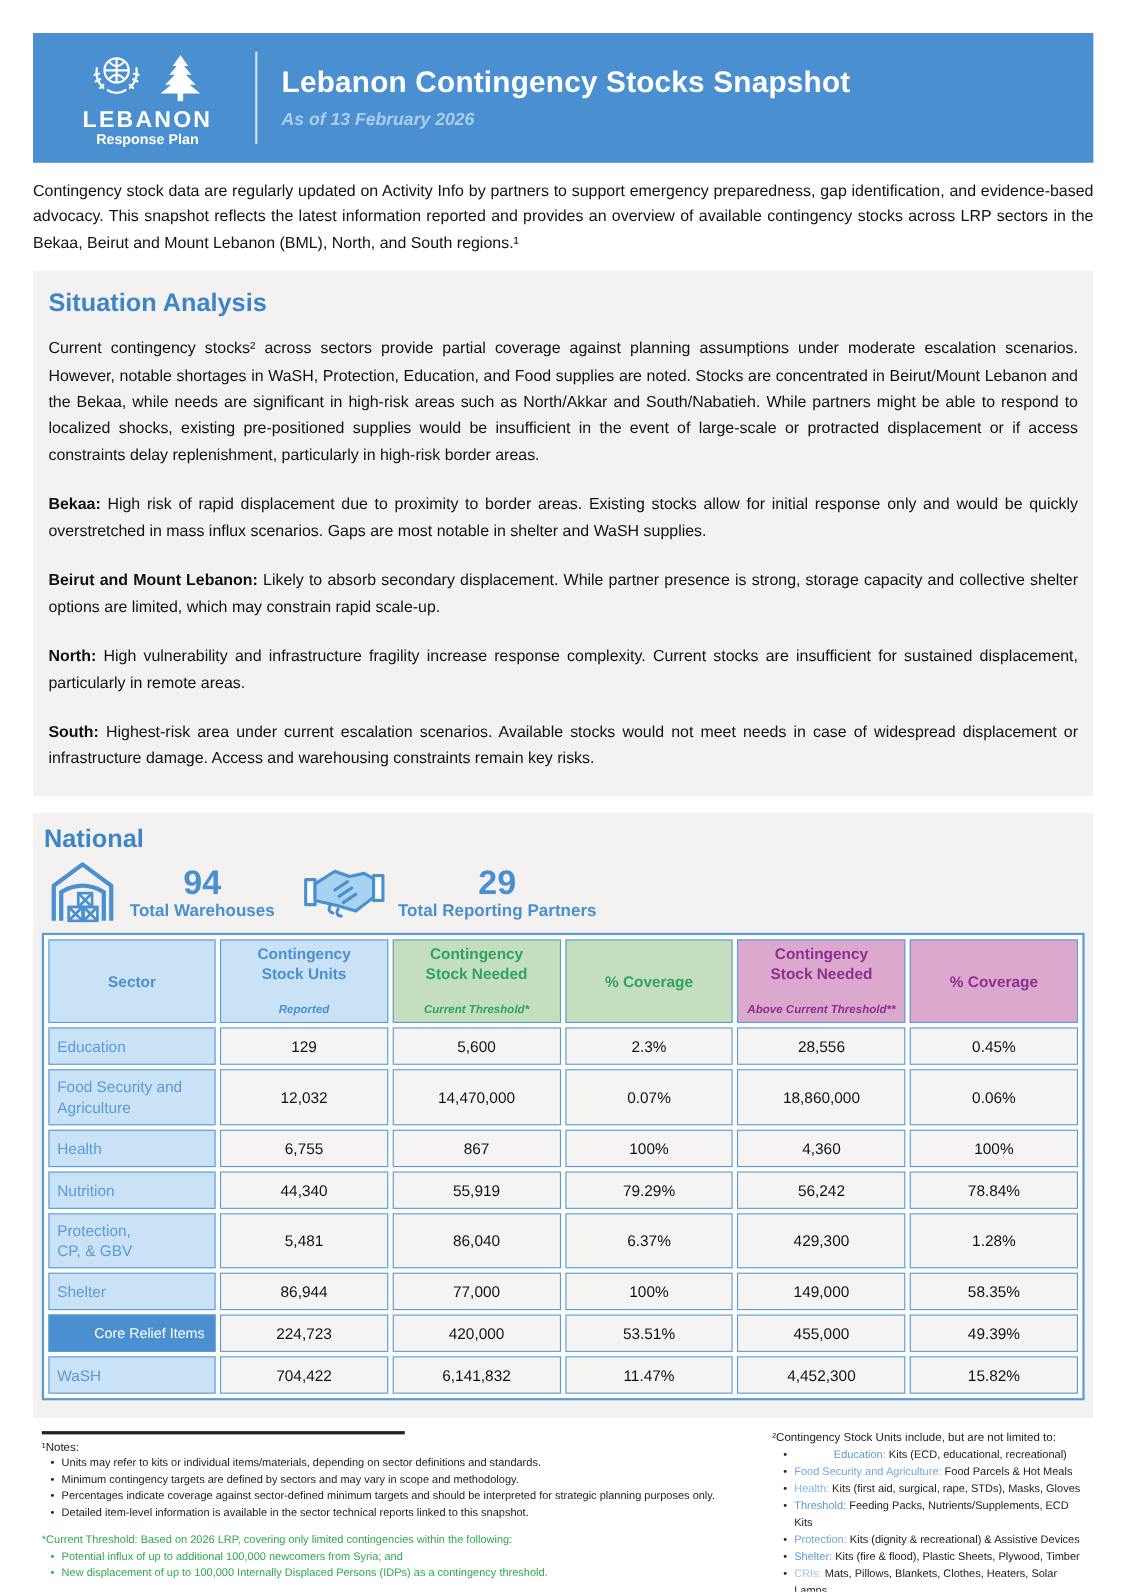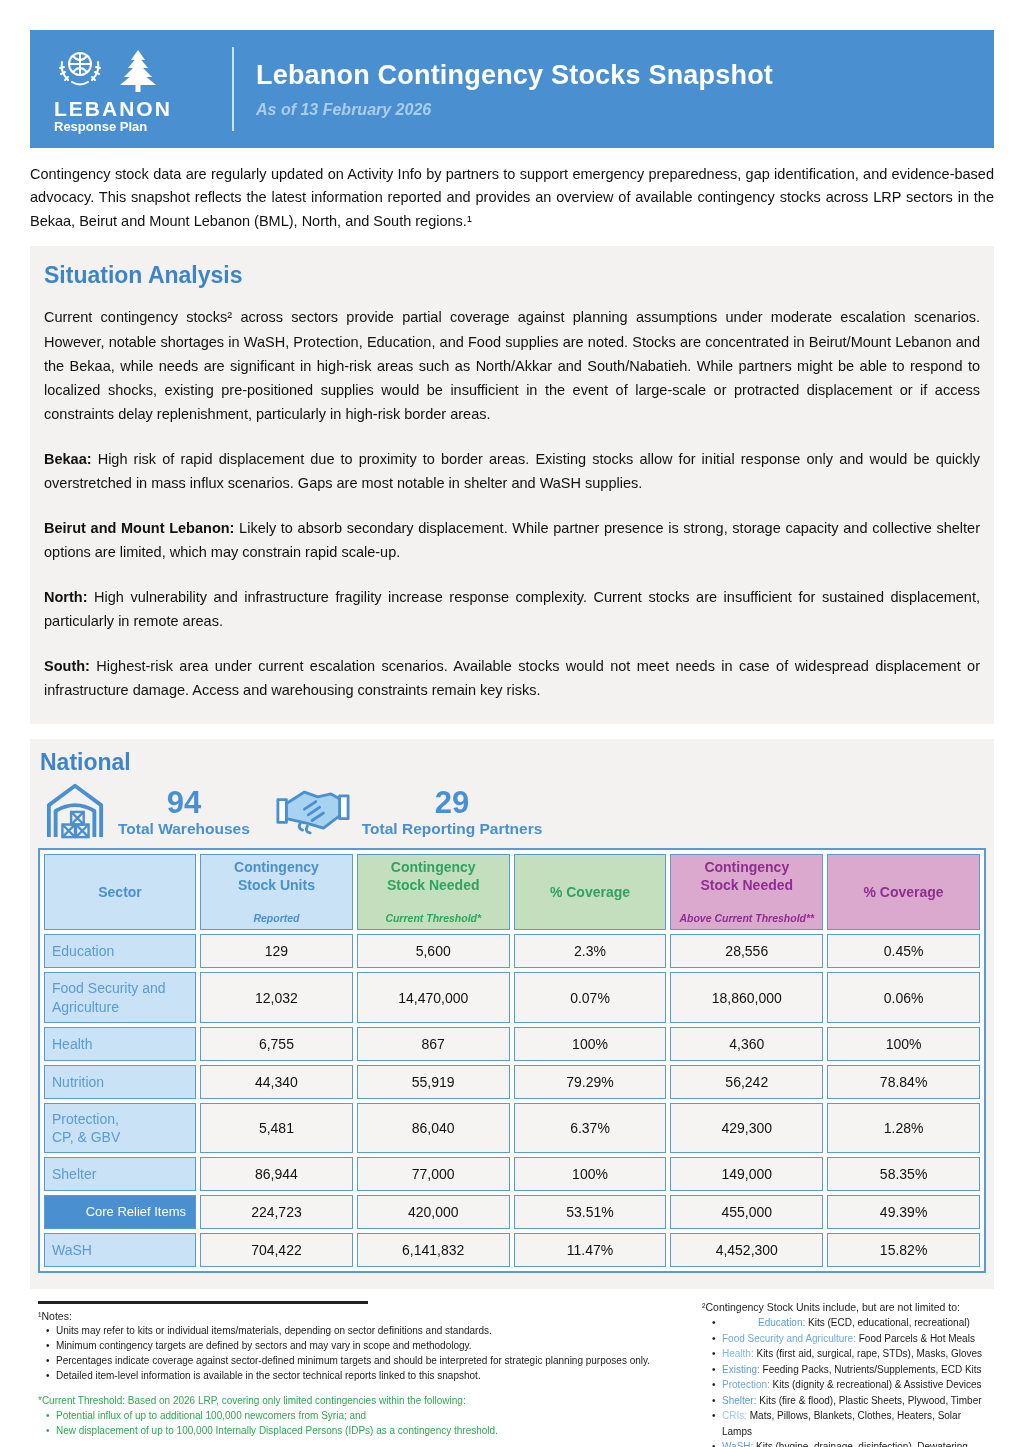--- a/index.html
+++ b/index.html
@@ -23,21 +23,21 @@
     width:1024px; height:1447px; position:relative; overflow:hidden;
     font-family:"Liberation Sans", sans-serif; color:#1a1a1a;
   }
   .page{padding:30px 30px 0 30px;}
 
   
   .hdr{
     background:var(--header-blue);
     height:118px; display:flex; align-items:center; padding:0 24px;
   }
-  .hdr-logo{display:flex; flex-direction:column; color:#fff; width:160px;}
+  .hdr-logo{display:flex; flex-direction:column; align-items:center; color:#fff; width:160px;}
   .hdr-logo-icons{display:flex; align-items:flex-end; gap:8px; margin-bottom:4px;}
   .hdr-org1{font-weight:bold; font-size:21px; letter-spacing:2px; line-height:1;}
   .hdr-org2{font-weight:bold; font-size:13px; line-height:1.3;}
   .hdr-rule{width:2px; height:84px; background:#CFE2F4; margin:0 22px 0 18px;}
   .hdr-titles{color:#fff;}
   .hdr-title{font-weight:bold; font-size:27px; letter-spacing:.2px;}
   .hdr-sub{font-weight:bold; font-style:italic; font-size:16px; color:#A9CDEC; margin-top:10px;}
 
   
   .intro{
@@ -307,21 +307,21 @@
       </div>
 
     </div>
 
     <div class="fn-right">
       <div class="fn-title">²Contingency Stock Units include, but are not limited to:</div>
       <ul class="su-list">
         <li><span class="su-label" style="color: rgb(91, 155, 213); padding-left: 36px;">Education:</span><span> Kits (ECD, educational, recreational)</span></li>
         <li><span class="su-label" style="color: rgb(111, 168, 220);">Food Security and Agriculture:</span><span> Food Parcels &amp; Hot Meals</span></li>
         <li><span class="su-label" style="color: rgb(126, 182, 232);">Health:</span><span> Kits (first aid, surgical, rape, STDs), Masks, Gloves</span></li>
-        <li><span class="su-label" style="color: rgb(91, 155, 213);">Existing:</span><span> Feeding Packs, Nutrients/Supplements, ECD Kits</span></li>
+        <li><span class="su-label" style="color: rgb(91, 155, 213);">Threshold:</span><span> Feeding Packs, Nutrients/Supplements, ECD Kits</span></li>
         <li><span class="su-label" style="color: rgb(111, 168, 220);">Protection:</span><span> Kits (dignity &amp; recreational) &amp; Assistive Devices</span></li>
         <li><span class="su-label" style="color: rgb(91, 155, 213);">Shelter:</span><span> Kits (fire &amp; flood), Plastic Sheets, Plywood, Timber</span></li>
         <li><span class="su-label" style="color: rgb(157, 201, 238);">CRIs:</span><span> Mats, Pillows, Blankets, Clothes, Heaters, Solar Lamps</span></li>
         <li><span class="su-label" style="color: rgb(91, 155, 213);">WaSH:</span><span> Kits (hygine, drainage, disinfection), Dewatering Pump, Water Filter, Emergency Latrines</span></li>
       </ul>
     </div>
   </div>
 
 </div>
 

